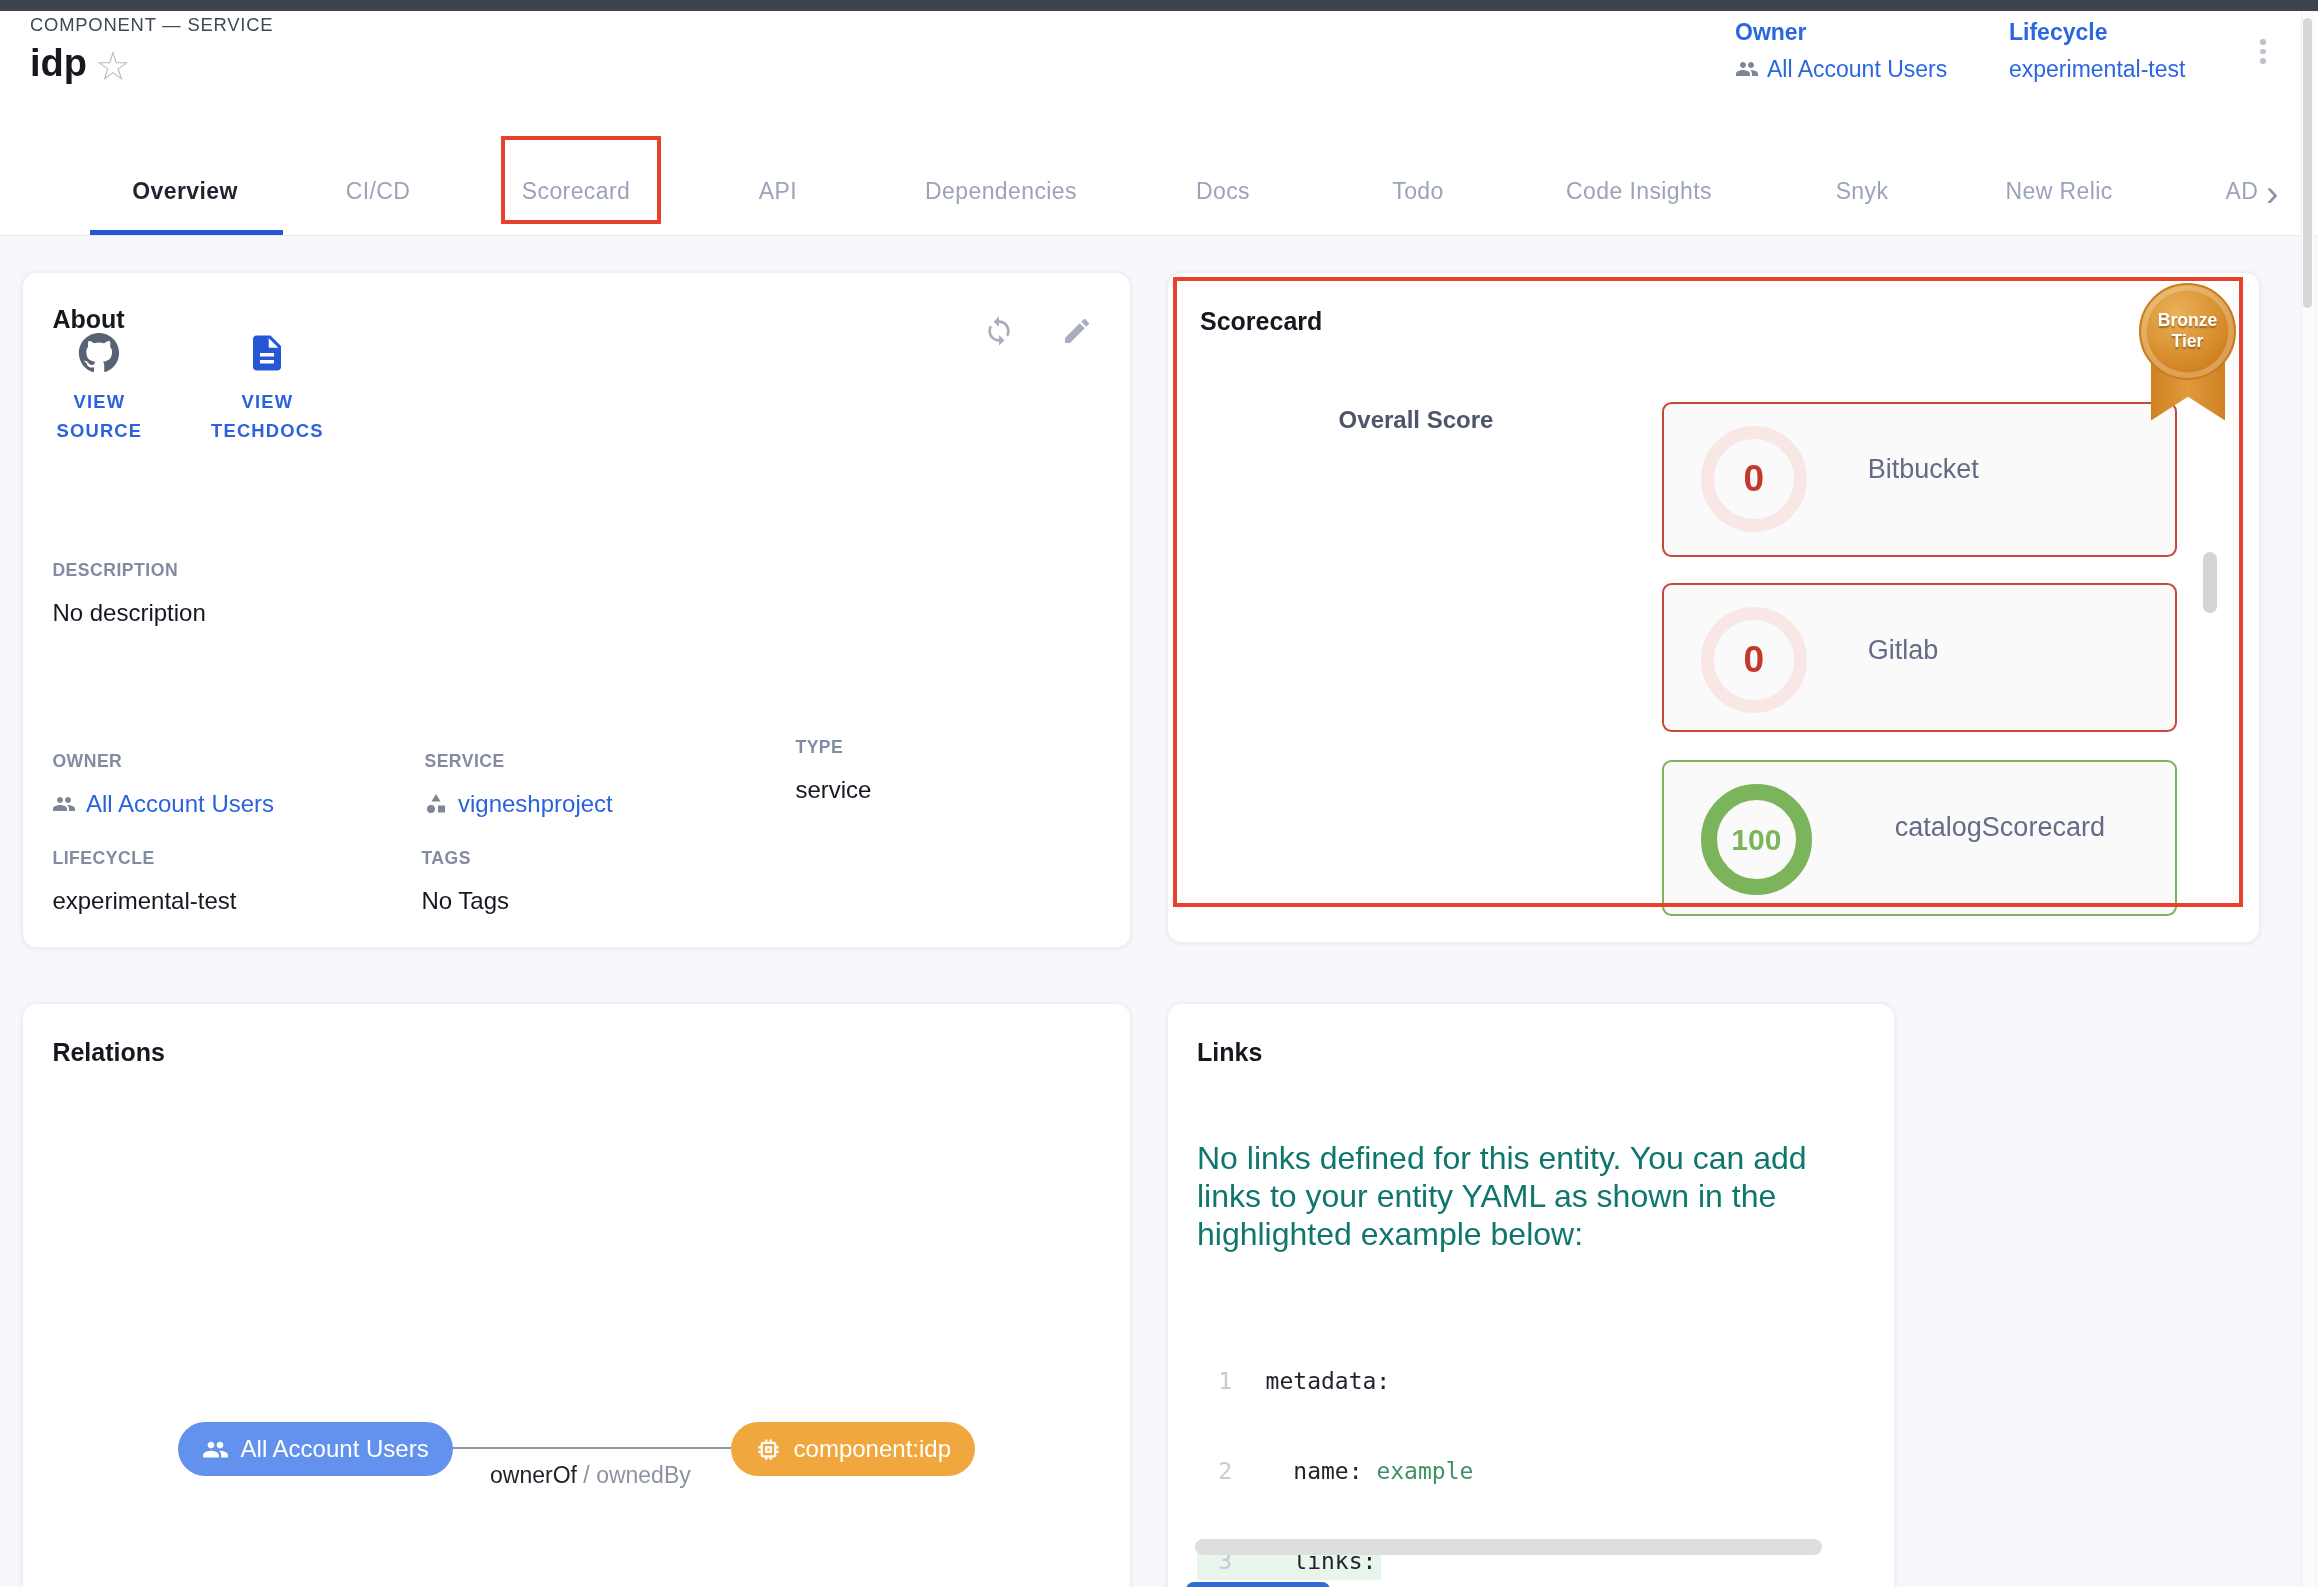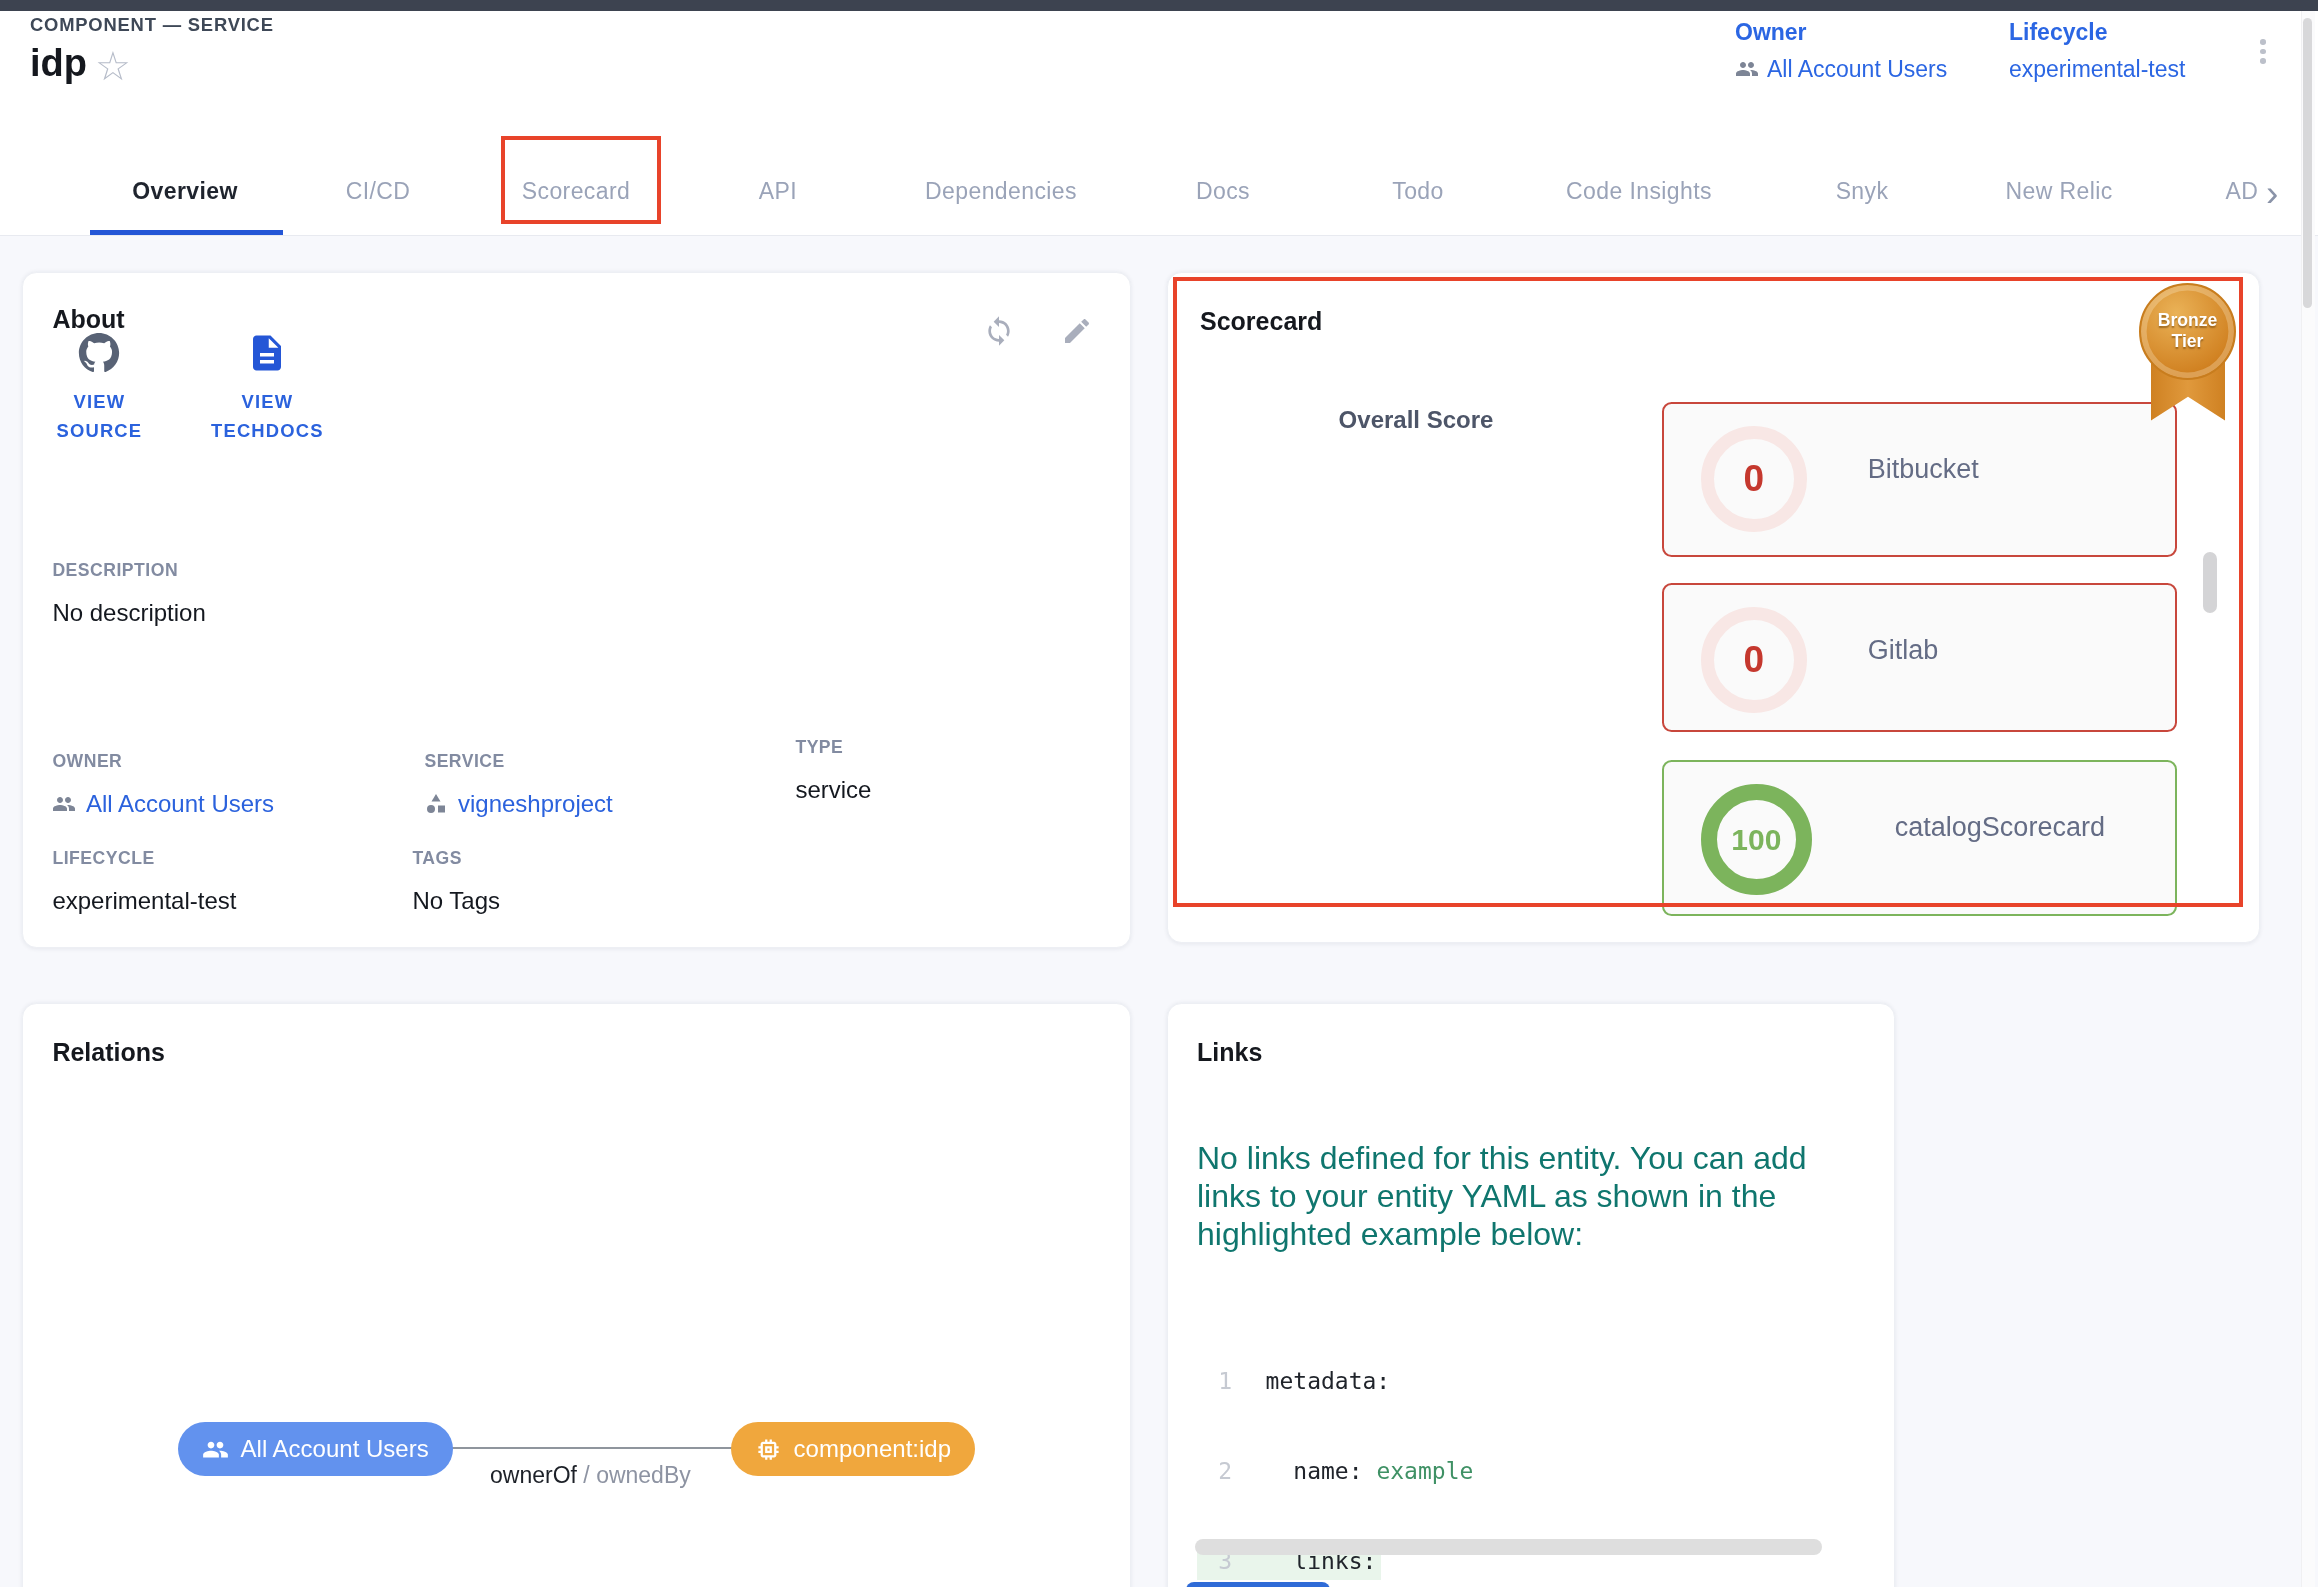--- a/index.html
+++ b/index.html
@@ -3,21 +3,21 @@
 <meta charset="utf-8">
 <style>
   html,body{margin:0;padding:0;}
   body{font-family:"Liberation Sans",sans-serif;background:#f7f8fc;}
   #app{position:relative;width:2319px;height:1588px;overflow:hidden;background:#f7f8fc;}
   .abs{position:absolute;}
 
   
   #topbar{left:0;top:0;width:2319px;height:11.2px;background:#3d4350;}
   #header{left:0;top:11.2px;width:2319px;height:224px;background:#ffffff;border-bottom:0.8px solid #e8eaf0;}
-  #breadcrumb{left:30px;top:14.4px;font-size:18.4px;letter-spacing:0.8px;color:#3e4857;font-weight:700;}
+  #breadcrumb{left:30px;top:14.4px;font-size:18.4px;letter-spacing:0.8px;color:#3e4857;font-weight:400;}
   #page-title{left:30px;top:42px;font-size:38px;font-weight:bold;color:#15181e;}
   #star{left:95px;top:46px;font-size:40px;color:#b6bcc9;line-height:1;}
   .hdr-label{font-size:23px;font-weight:bold;color:#2b66e3;}
   .hdr-value{font-size:23px;color:#2b66e3;display:flex;align-items:center;gap:8px;}
   #owner-block{left:1735px;top:19px;}
   #lifecycle-block{left:2009px;top:19px;}
   .hdr-row{margin-top:9.6px;}
   #kebab{left:2259px;top:35px;width:8px;}
   #kebab i{display:block;width:5.6px;height:5.6px;border-radius:50%;background:#bcc0ca;margin:4px auto;}
   #page-scrollbar-track{left:2301px;top:11.2px;width:13px;height:1577px;background:#fbfbfc;border-left:0.8px solid #f0f0f2;}
@@ -49,21 +49,21 @@
   .src-icon{display:block;margin:0 auto 13px auto;}
   .src-label{font-size:18.4px;font-weight:bold;letter-spacing:1.2px;color:#2b62dd;line-height:29px;}
   .fld-label{font-size:17.6px;font-weight:bold;letter-spacing:0.5px;color:#828ba1;}
   .fld-value{font-size:24px;color:#14181f;margin-top:17.6px;font-weight:500;}
   .fld-link{font-size:24px;color:#2b62dd;margin-top:17.6px;display:flex;align-items:center;gap:9.6px;font-weight:normal;}
   #fld-description{left:29px;top:287px;}
   #fld-owner{left:29px;top:478px;}
   #fld-system{left:401px;top:478px;}
   #fld-type{left:772px;top:464px;}
   #fld-lifecycle{left:29px;top:575px;}
-  #fld-tags{left:389px;top:575px;}
+  #fld-tags{left:398px;top:575px;}
   .inline-icon{width:24px;height:24px;color:#7d8596;}
 
   
   #score-annotation{left:4.8px;top:4px;width:1062px;height:622px;border:4.8px solid #e8432a;z-index:3;pointer-events:none;}
   #scorecard-title{left:32px;top:34px;}
   #overall-label{left:128px;top:133px;width:240px;text-align:center;font-size:24px;font-weight:600;color:#4d5568;}
   #gauge-wrap{left:56px;top:201px;width:385px;height:385px;}
   #gauge-ring{position:absolute;inset:0;border-radius:50%;
     -webkit-mask:radial-gradient(circle closest-side,transparent calc(100% - 46px),#000 calc(100% - 45px));
     mask:radial-gradient(circle closest-side,transparent calc(100% - 46px),#000 calc(100% - 45px));}

